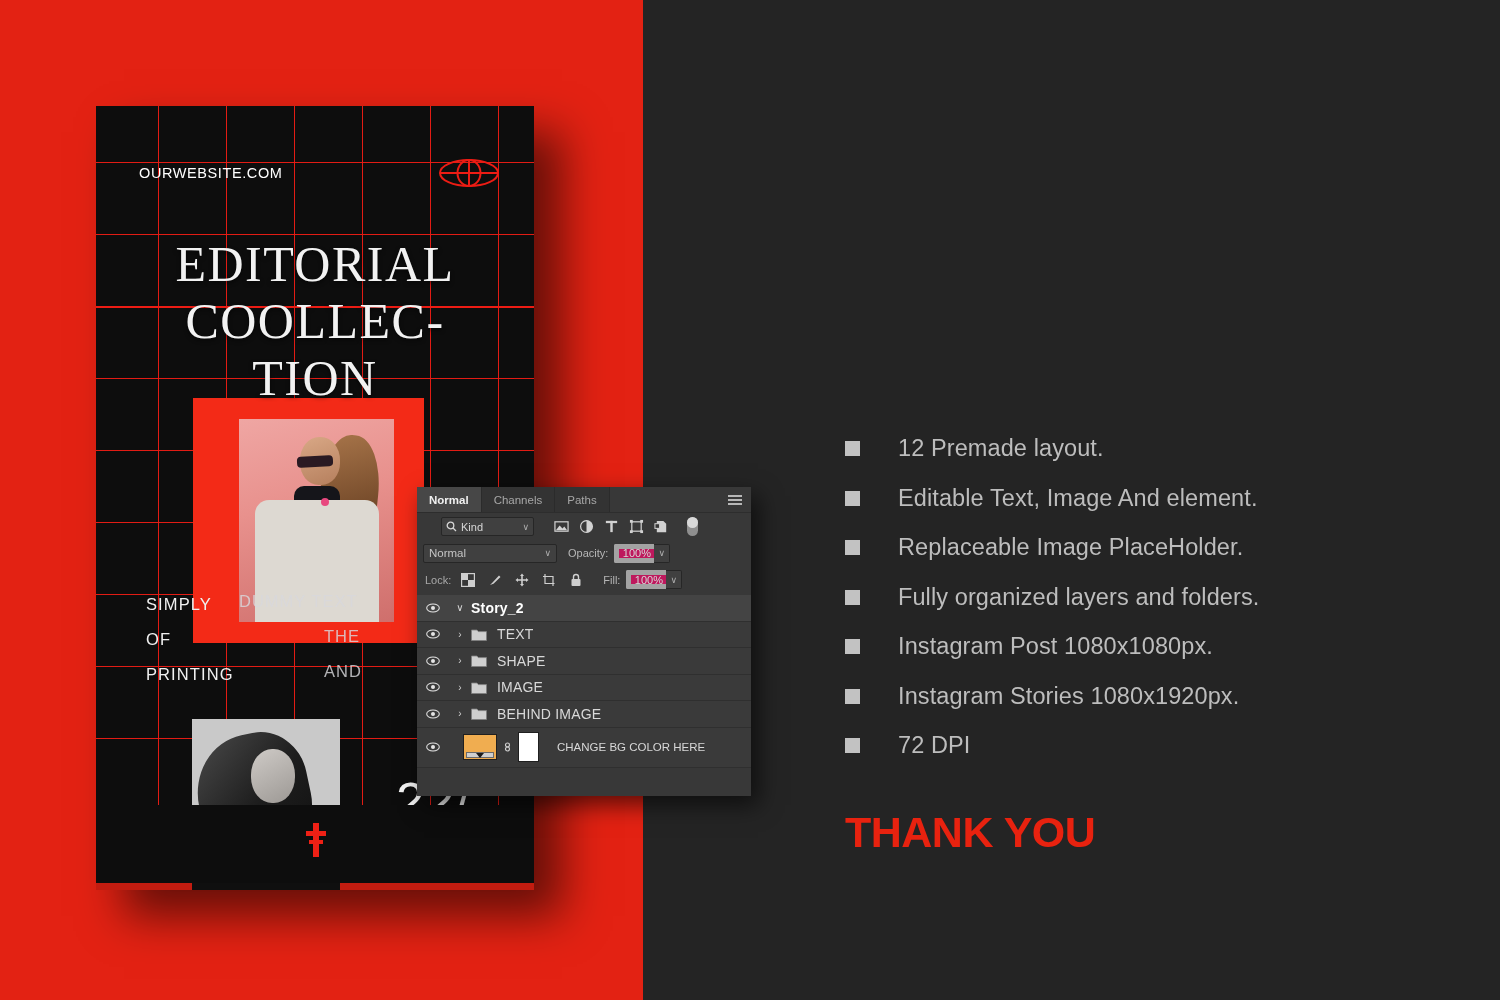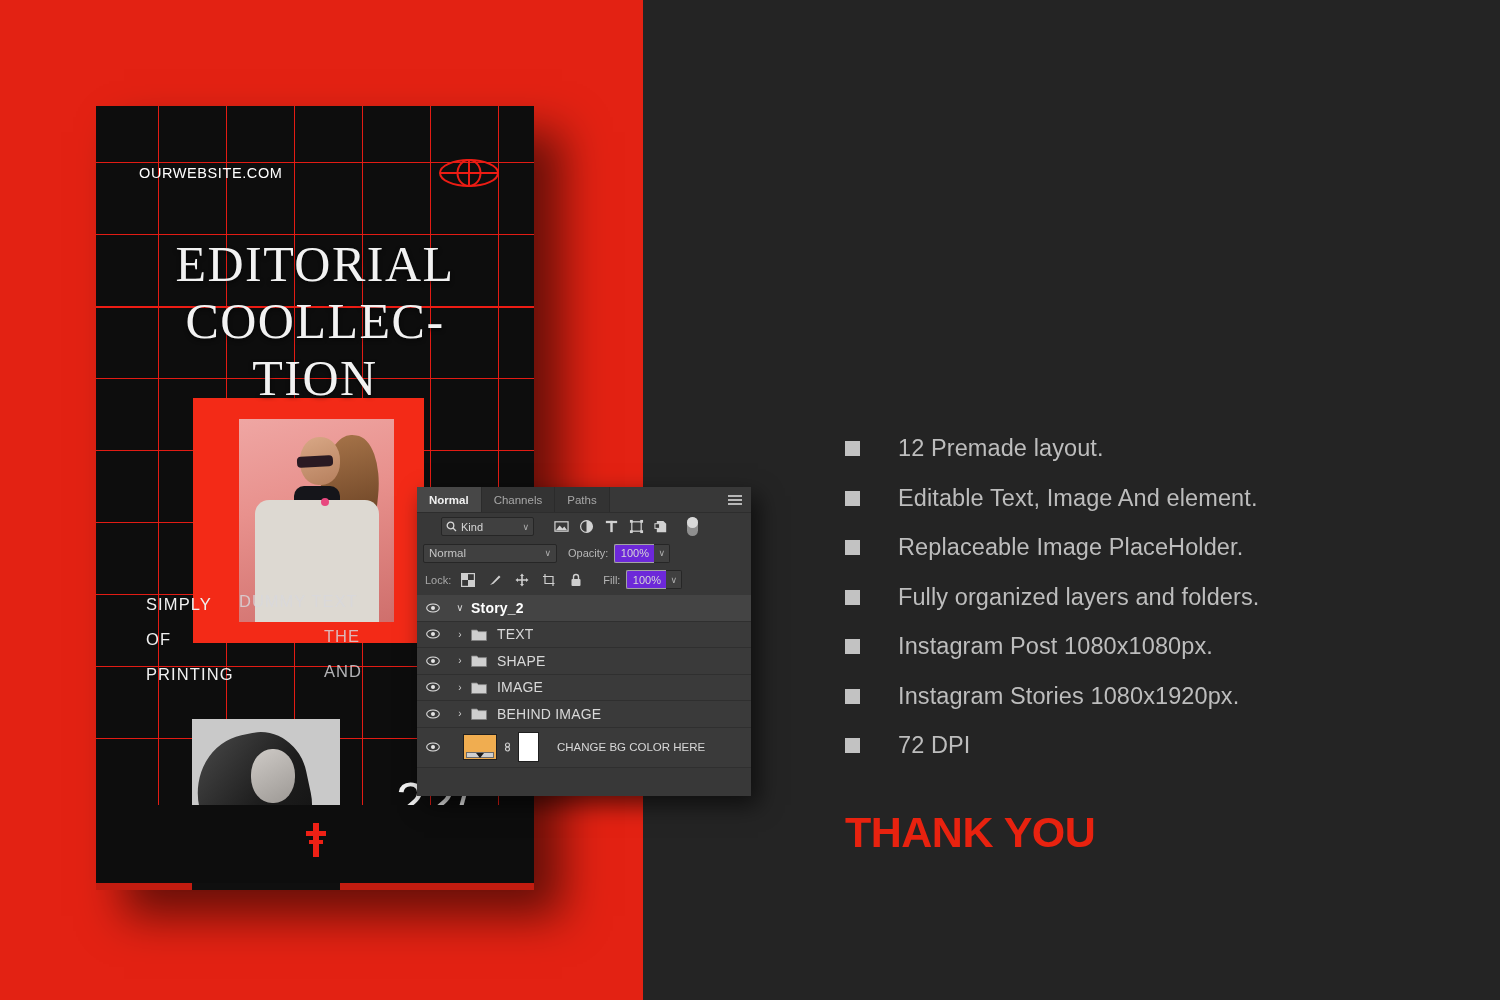--- a/index.html
+++ b/index.html
@@ -230,21 +230,21 @@
   .ps-blend-row {
     height: 26px; display: flex; align-items: center; padding: 0 6px;
   }
   .blend-box {
     width: 134px; height: 19px; background: #404040; border: 1px solid #262626;
     border-radius: 2px; display: flex; align-items: center; padding: 0 5px;
   }
   .blend-box .chev { margin-left: auto; color: #b0b0b0; font-size: 9px; }
   .opacity-label { margin-left: 11px; color: #b6b6b6; font-size: 11px; }
   .num-box {
-    width: 40px; height: 19px; background: #6d28d9; border: 1px solid #a3a3a3;
+    width: 40px; height: 19px; background: #be185d; border: 5px solid #a3a3a3;
     border-radius: 2px; margin-left: 6px; display: flex; align-items: center;
     justify-content: center; color: #d6d6d6; font-size: 11px;
   }
   .num-chev {
     width: 16px; height: 19px; background: #404040; border: 1px solid #262626;
     border-left: none; border-radius: 0 2px 2px 0; display:flex; align-items:center;
     justify-content:center; color:#b0b0b0; font-size: 9px;
   }
   .num-wrap { display:flex; align-items:center; margin-left:6px; }
   .num-wrap .num-box { margin-left: 0; border-right: none; border-radius: 2px 0 0 2px; }

